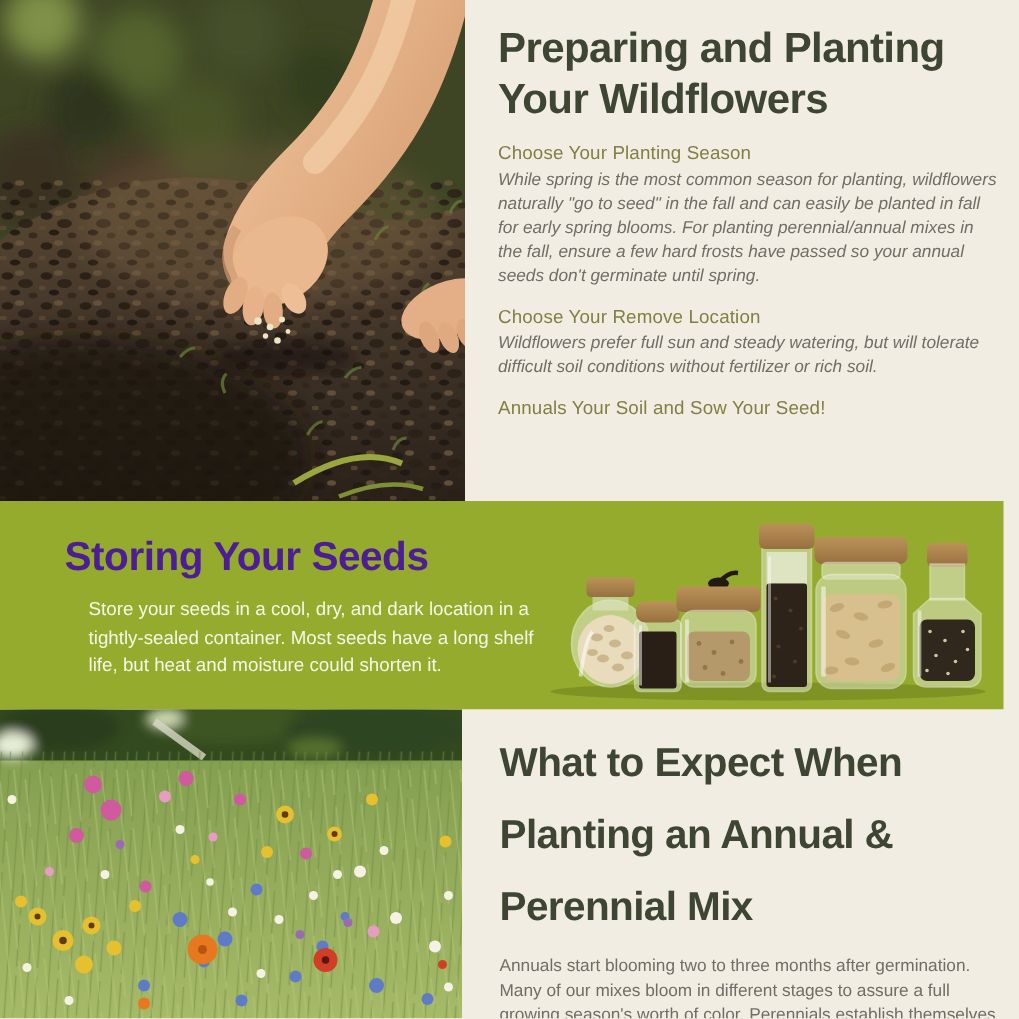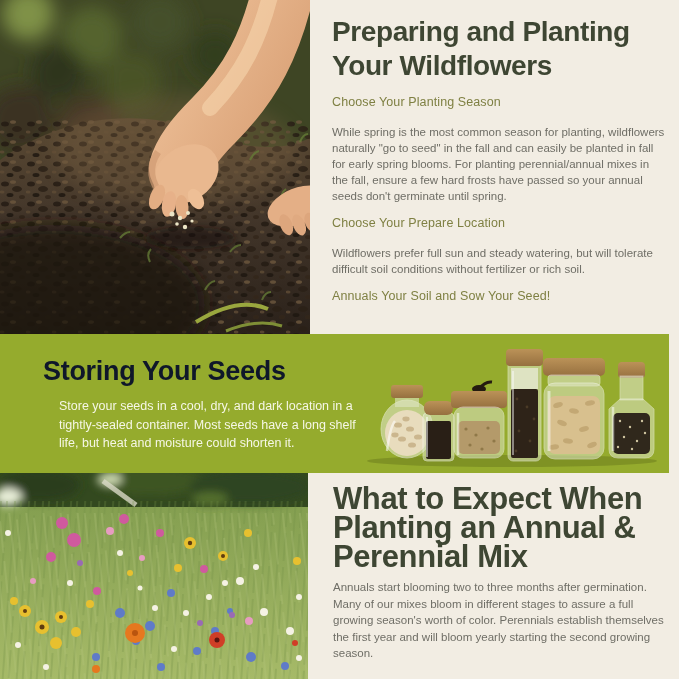--- a/index.html
+++ b/index.html
@@ -9,31 +9,31 @@
 
   .photo-tl { position:absolute; left:0; top:0; width:310px; height:334px; }
   .photo-bl { position:absolute; left:0; top:473px; width:308px; height:206px; }
   .photo-tl svg, .photo-bl svg, .jars svg { display:block; }
 
   .panel-tr { position:absolute; left:310px; top:0; width:369px; height:334px;
               background:#f2ede3; padding:15px 14px 0 22px; }
   .panel-tr h1 { font-size:28px; line-height:34px; font-weight:700; color:#3e4633;
                  letter-spacing:-0.4px; max-width:342px; }
   .sub { margin-top:12px; font-size:12.5px; font-weight:400; color:#7f8043; letter-spacing:0.1px; }
-  .body-text { margin-top:15px; font-size:11.5px; line-height:16px; color:#6f6e66; max-width:344px; }
+  .body-text { margin-top:3px; font-size:11.5px; line-height:16px; color:#6f6e66; max-width:344px;font-style:italic; }
 
   .band { position:absolute; left:0; top:334px; width:679px; height:139px; background:#95ab2d; }
   .band-text { position:absolute; left:43px; top:22px; width:325px; }
-  .band-title { font-size:27px; font-weight:700; color:#0f172a; letter-spacing:-0.3px; }
+  .band-title { font-size:27px; font-weight:700; color:#4c1d95; letter-spacing:-0.3px; }
   .band-body { margin-top:10px; font-size:12.5px; line-height:18.5px; color:#f6f7e6;margin-left:16px; }
   .jars { position:absolute; left:362px; top:9px; width:306px; height:126px; }
 
   .panel-br { position:absolute; left:308px; top:473px; width:371px; height:206px;
               background:#f2ede3; padding:11px 14px 0 25px; }
-  .panel-br h2 { font-size:31px; line-height:29px; font-weight:700; color:#3e4633;
+  .panel-br h2 { font-size:27px; line-height:48px; font-weight:700; color:#3e4633;
                  letter-spacing:-0.4px; max-width:330px; }
   .panel-br p { margin-top:8px; font-size:11.5px; line-height:16.5px; color:#6f6e66; max-width:342px; }
 </style>
 </head>
 <body>
 
 <div class="canvas">
 
   <div class="photo-tl">
     <svg width="310" height="334" viewBox="0 0 310 334">
@@ -112,21 +112,21 @@
       </g>
       <path d="M196,322 q42,-26 72,-13" stroke="#9aa73e" stroke-width="4" fill="none"></path>
       <path d="M226,331 q32,-13 56,-5" stroke="#7f8f36" stroke-width="3" fill="none"></path>
     </svg>
   </div>
 
   <div class="panel-tr">
     <h1>Preparing and Planting Your Wildflowers</h1>
     <div class="sub">Choose Your Planting Season</div>
     <p class="body-text">While spring is the most common season for planting, wildflowers naturally "go to seed" in the fall and can easily be planted in fall for early spring blooms. For planting perennial/annual mixes in the fall, ensure a few hard frosts have passed so your annual seeds don't germinate until spring.</p>
-    <div class="sub">Choose Your Prepare Location</div>
+    <div class="sub">Choose Your Remove Location</div>
     <p class="body-text">Wildflowers prefer full sun and steady watering, but will tolerate difficult soil conditions without fertilizer or rich soil.</p>
     <div class="sub">Annuals Your Soil and Sow Your Seed!</div>
   </div>
 
   <div class="band">
     <div class="band-text">
       <div class="band-title">Storing Your Seeds</div>
       <p class="band-body">Store your seeds in a cool, dry, and dark location in a tightly-sealed container. Most seeds have a long shelf life, but heat and moisture could shorten it.</p>
     </div>
     <div class="jars">

